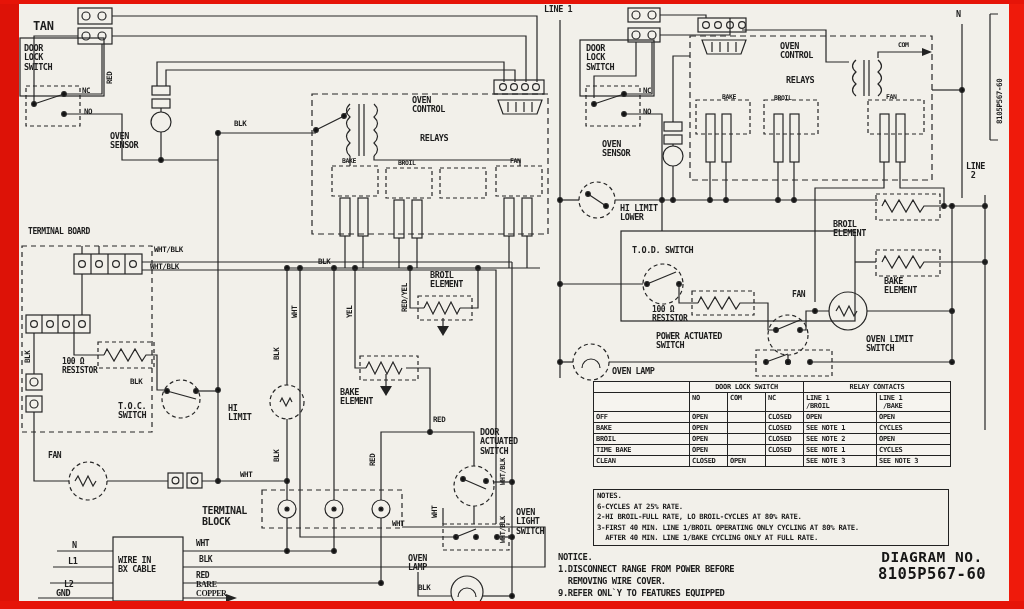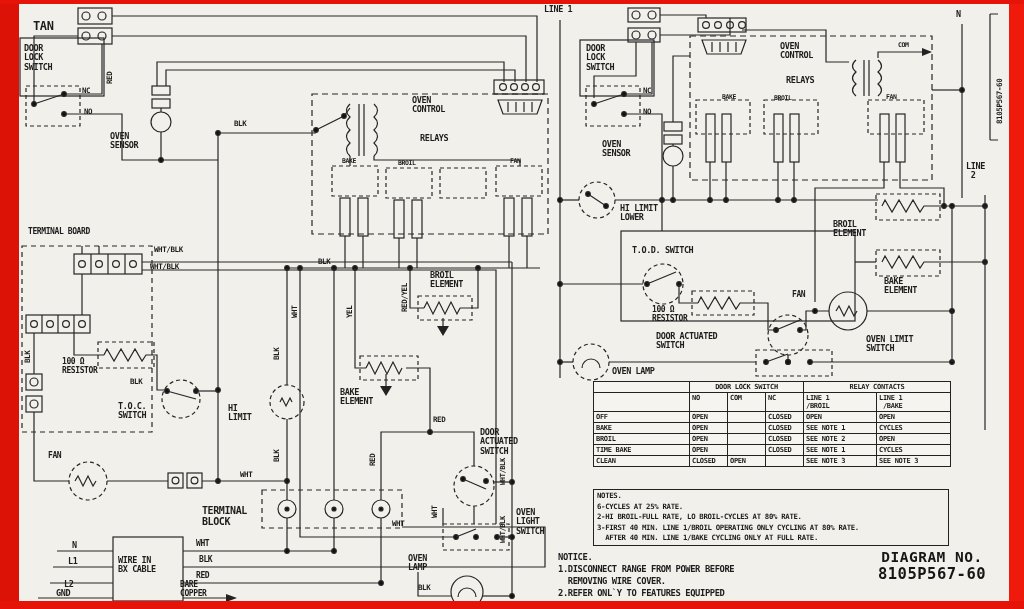--- a/index.html
+++ b/index.html
@@ -391,21 +391,21 @@
 BLOCK</div>
       <div class="lbl" style="left: 72px; top: 541px; font-size: 8.5px;">N</div>
       <div class="lbl" style="left: 68px; top: 557px; font-size: 8.5px;">L1</div>
       <div class="lbl" style="left: 64px; top: 580px; font-size: 8.5px;">L2</div>
       <div class="lbl" style="left: 56px; top: 589px; font-size: 8.5px;">GND</div>
       <div class="lbl" style="left: 118px; top: 556px; font-size: 8.5px;">WIRE IN
 BX CABLE</div>
       <div class="lbl" style="left: 196px; top: 540px; font-size: 8px;">WHT</div>
       <div class="lbl" style="left: 199px; top: 556px; font-size: 8px;">BLK</div>
       <div class="lbl" style="left: 196px; top: 572px; font-size: 8px;">RED</div>
-      <div class="lbl" style="left: 180px; top: 581px; font-size: 8px;">BARE
+      <div class="lbl" style="left: 196px; top: 581px; font-size: 8px; font-family: Liberation Serif, serif;">BARE
 COPPER</div>
       <div class="lbl" style="left: 318px; top: 258px; font-size: 7.5px;">BLK</div>
       <div class="lbl rot" style="left: 291px; top: 318px; font-size: 7.5px;">WHT</div>
       <div class="lbl rot" style="left: 346px; top: 318px; font-size: 7.5px;">YEL</div>
       <div class="lbl rot" style="left: 401px; top: 312px; font-size: 7.5px;">RED/YEL</div>
       <div class="lbl" style="left: 430px; top: 271px; font-size: 8.5px;">BROIL
 ELEMENT</div>
       <div class="lbl" style="left: 340px; top: 388px; font-size: 8.5px;">BAKE
 ELEMENT</div>
       <div class="lbl" style="left: 433px; top: 416px; font-size: 7.5px;">RED</div>
@@ -437,21 +437,21 @@
       <div class="lbl" style="left: 898px; top: 42px; font-size: 6.5px;">COM</div>
       <div class="lbl" style="left: 722px; top: 94px; font-size: 6.5px;">BAKE</div>
       <div class="lbl" style="left: 774px; top: 95px; font-size: 6.5px;">BROIL</div>
       <div class="lbl" style="left: 886px; top: 94px; font-size: 6.5px;">FAN</div>
       <div class="lbl" style="left: 956px; top: 10px; font-size: 8.5px;">N</div>
       <div class="lbl" style="left: 620px; top: 204px; font-size: 8.5px;">HI LIMIT
 LOWER</div>
       <div class="lbl" style="left: 632px; top: 246px; font-size: 8.5px;">T.O.D. SWITCH</div>
       <div class="lbl" style="left: 652px; top: 306px; font-size: 8px;">100 Ω
 RESISTOR</div>
-      <div class="lbl" style="left: 656px; top: 332px; font-size: 8.5px;">DOOR ACTUATED
+      <div class="lbl" style="left: 656px; top: 332px; font-size: 8.5px;">POWER ACTUATED
 SWITCH</div>
       <div class="lbl" style="left: 792px; top: 291px; font-size: 8px;">FAN</div>
       <div class="lbl" style="left: 833px; top: 220px; font-size: 8.5px;">BROIL
 ELEMENT</div>
       <div class="lbl" style="left: 884px; top: 277px; font-size: 8.5px;">BAKE
 ELEMENT</div>
       <div class="lbl" style="left: 866px; top: 335px; font-size: 8.5px;">OVEN LIMIT
 SWITCH</div>
       <div class="lbl" style="left: 612px; top: 367px; font-size: 8.5px;">OVEN LAMP</div>
       <div class="lbl" style="left: 966px; top: 162px; font-size: 8.5px;">LINE
@@ -519,21 +519,21 @@
 
   <div id="notes-box">NOTES.
 6-CYCLES AT 25% RATE.
 2-HI BROIL-FULL RATE, LO BROIL-CYCLES AT 80% RATE.
 3-FIRST 40 MIN. LINE 1/BROIL OPERATING ONLY CYCLING AT 80% RATE.
   AFTER 40 MIN. LINE 1/BAKE CYCLING ONLY AT FULL RATE.</div>
 
   <div id="notice">NOTICE.
 1.DISCONNECT RANGE FROM POWER BEFORE
   REMOVING WIRE COVER.
-2.REFER ONL`Y TO FEATURES EQUIPPED</div>
+9.REFER ONL`Y TO FEATURES EQUIPPED</div>
 
   <div id="diagram-no">
     <div class="l1">DIAGRAM NO.</div>
     <div class="l2">8105P567-60</div>
   </div>
 
   <div id="red-left" class="redbar"></div>
   <div id="red-right" class="redbar"></div>
   <div id="red-top" class="redbar"></div>
   <div id="red-bottom" class="redbar"></div>

